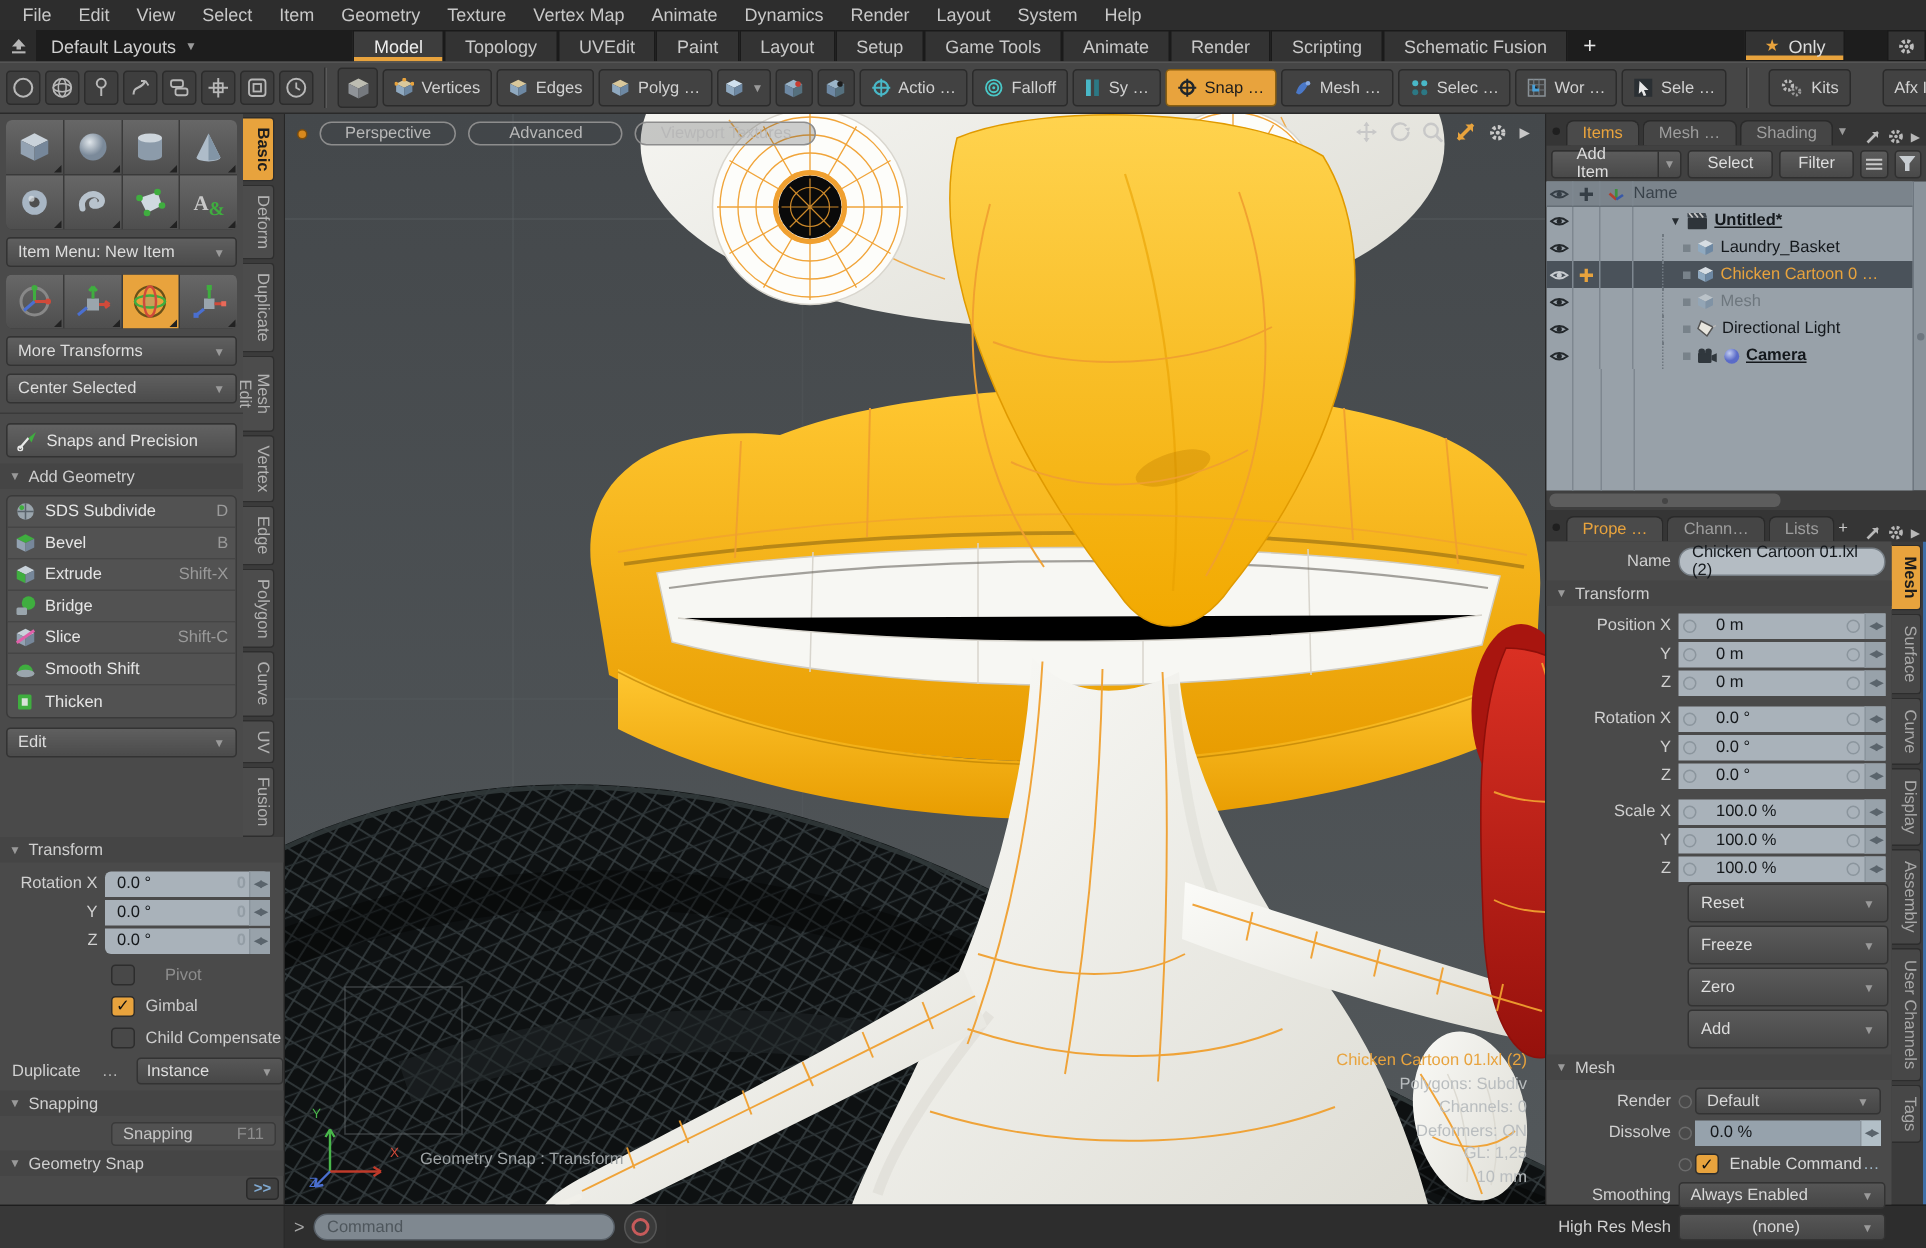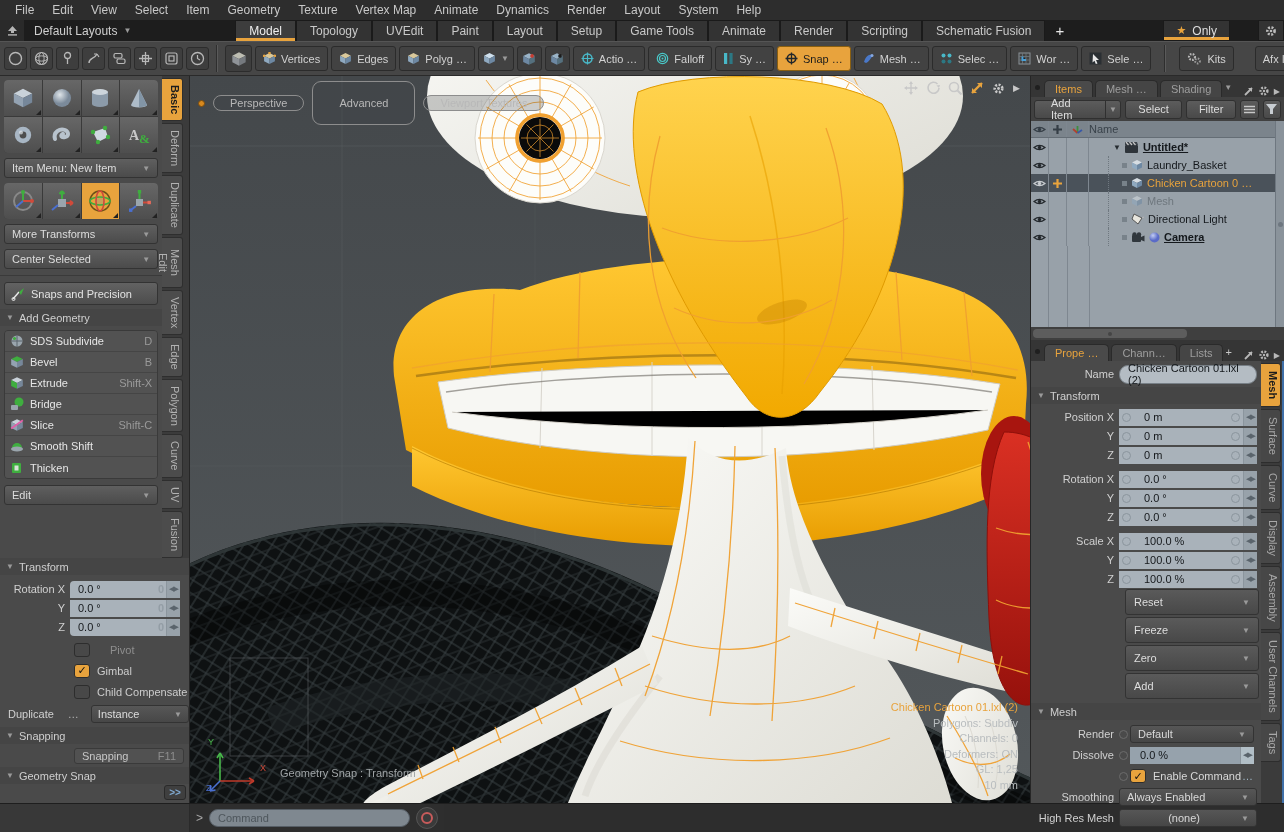--- a/index.html
+++ b/index.html
@@ -830,21 +830,21 @@
             <path d="M774,216 L782,300"></path>
           <path d="M838,366 C858,424 860,522 846,608"></path>
           <path d="M806,452 C832,462 868,460 886,450"></path>
           <path d="M806,524 C830,536 866,534 884,522"></path>
         </g>
       </svg>
 
       <div class="vp-pills">
         <span class="vp-dot"></span>
         <span class="pill">Perspective</span>
-        <span class="pill" style="padding:15px 26px;">Advanced</span>
+        <span class="pill" style="padding:1px 26px;">Advanced</span>
         <span class="pill">Viewport Textures</span>
       </div>
       <div class="vp-icons">
         <svg width="14" height="14">
             <path d="M7 0 L9 3 H5 Z M7 14 L5 11 H9 Z M0 7 L3 5 V9 Z M14 7 L11 9 V5 Z" fill="#c8c8c8"></path>
             <path d="M7 2 V12 M2 7 H12" stroke="#c8c8c8" stroke-width="1.4"></path>
           </svg>
         <svg width="14" height="14">
             <path d="M11.5 3 A5.5 5.5 0 1 0 13 7" fill="none" stroke="#c8c8c8" stroke-width="1.6"></path>
             <path d="M13 7 L10.5 4.5 L14 4 Z" fill="#c8c8c8"></path>

